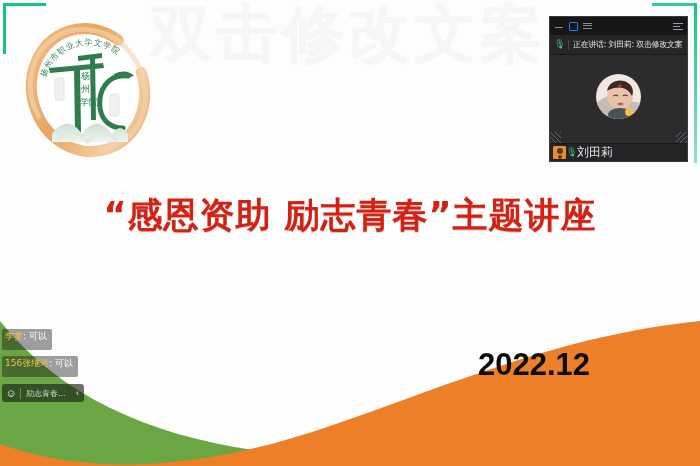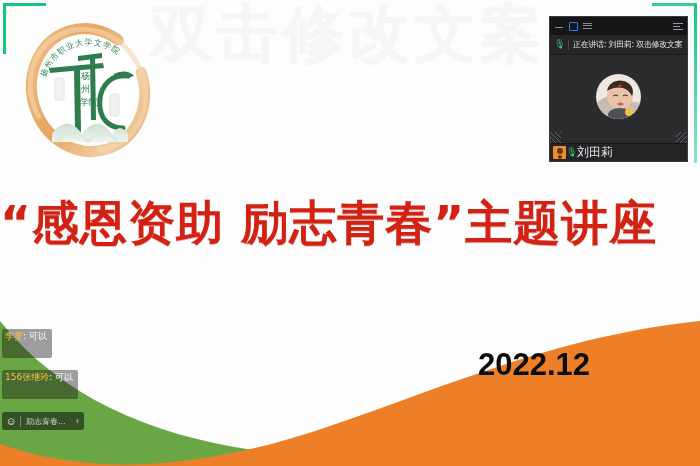--- a/index.html
+++ b/index.html
@@ -76,21 +76,22 @@
     width: 140px;
     height: 148px;
   }
 
   
   #title {
     position: absolute;
     left: 0;
     right: 0;
     top: 192px;
-    font-size: 47px;
+    text-align: center;
+    font-size: 35px;
     font-weight: bold;
     color: #d32213;
     letter-spacing: 1px;
     white-space: nowrap;
     font-family: "DejaVu Sans", "Liberation Sans", sans-serif;
     text-shadow: 0 1px 0 rgba(150,20,10,.25);
   }
 
   
   #waves {
@@ -121,22 +122,22 @@
     top: 329px;
     width: 120px;
   }
   .chat-msg {
     display: inline-block;
     max-width: 104px;
     background: rgba(25,25,25,.42);
     color: #ffffff;
     font-size: 9px;
     line-height: 11px;
-    padding: 2px 5px 16px 3px;
-    margin-bottom: 8px;
+    padding: 2px 5px 8px 3px;
+    margin-bottom: 2px;
     white-space: nowrap;
     overflow: hidden;
     border-radius: 2px;
     font-family: "DejaVu Sans", "Liberation Sans", sans-serif;
   }
   .chat-msg .who {
     color: #f2c14a;
   }
   .chat-msg .txt {
     color: #ffffff;

